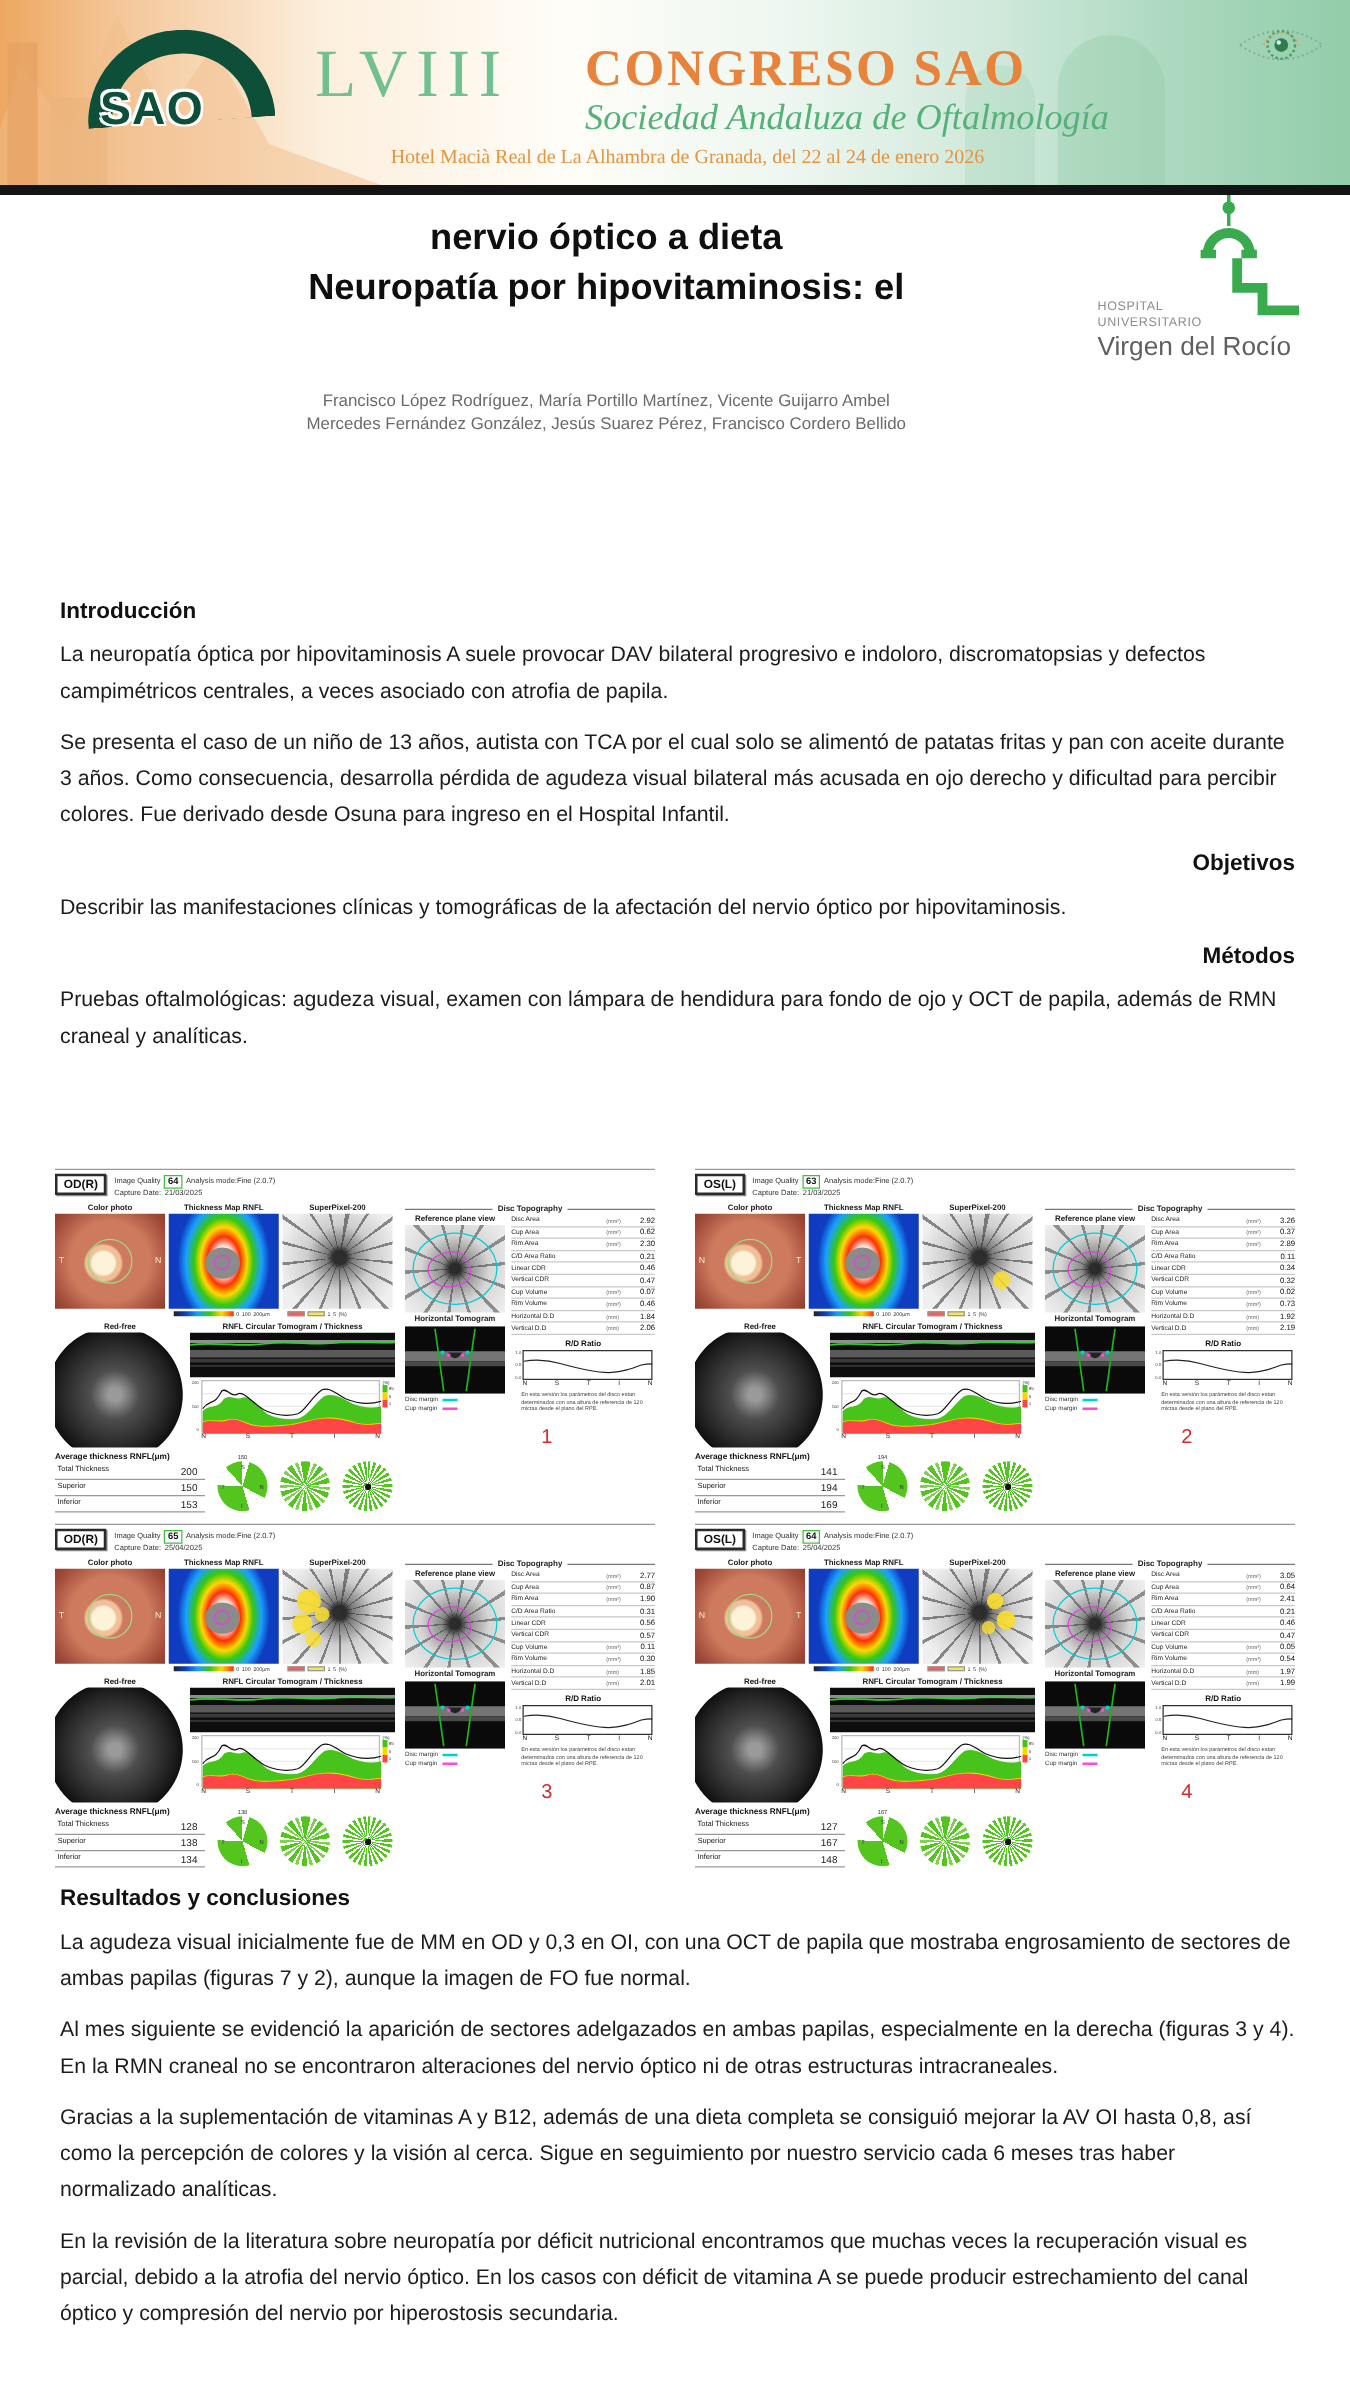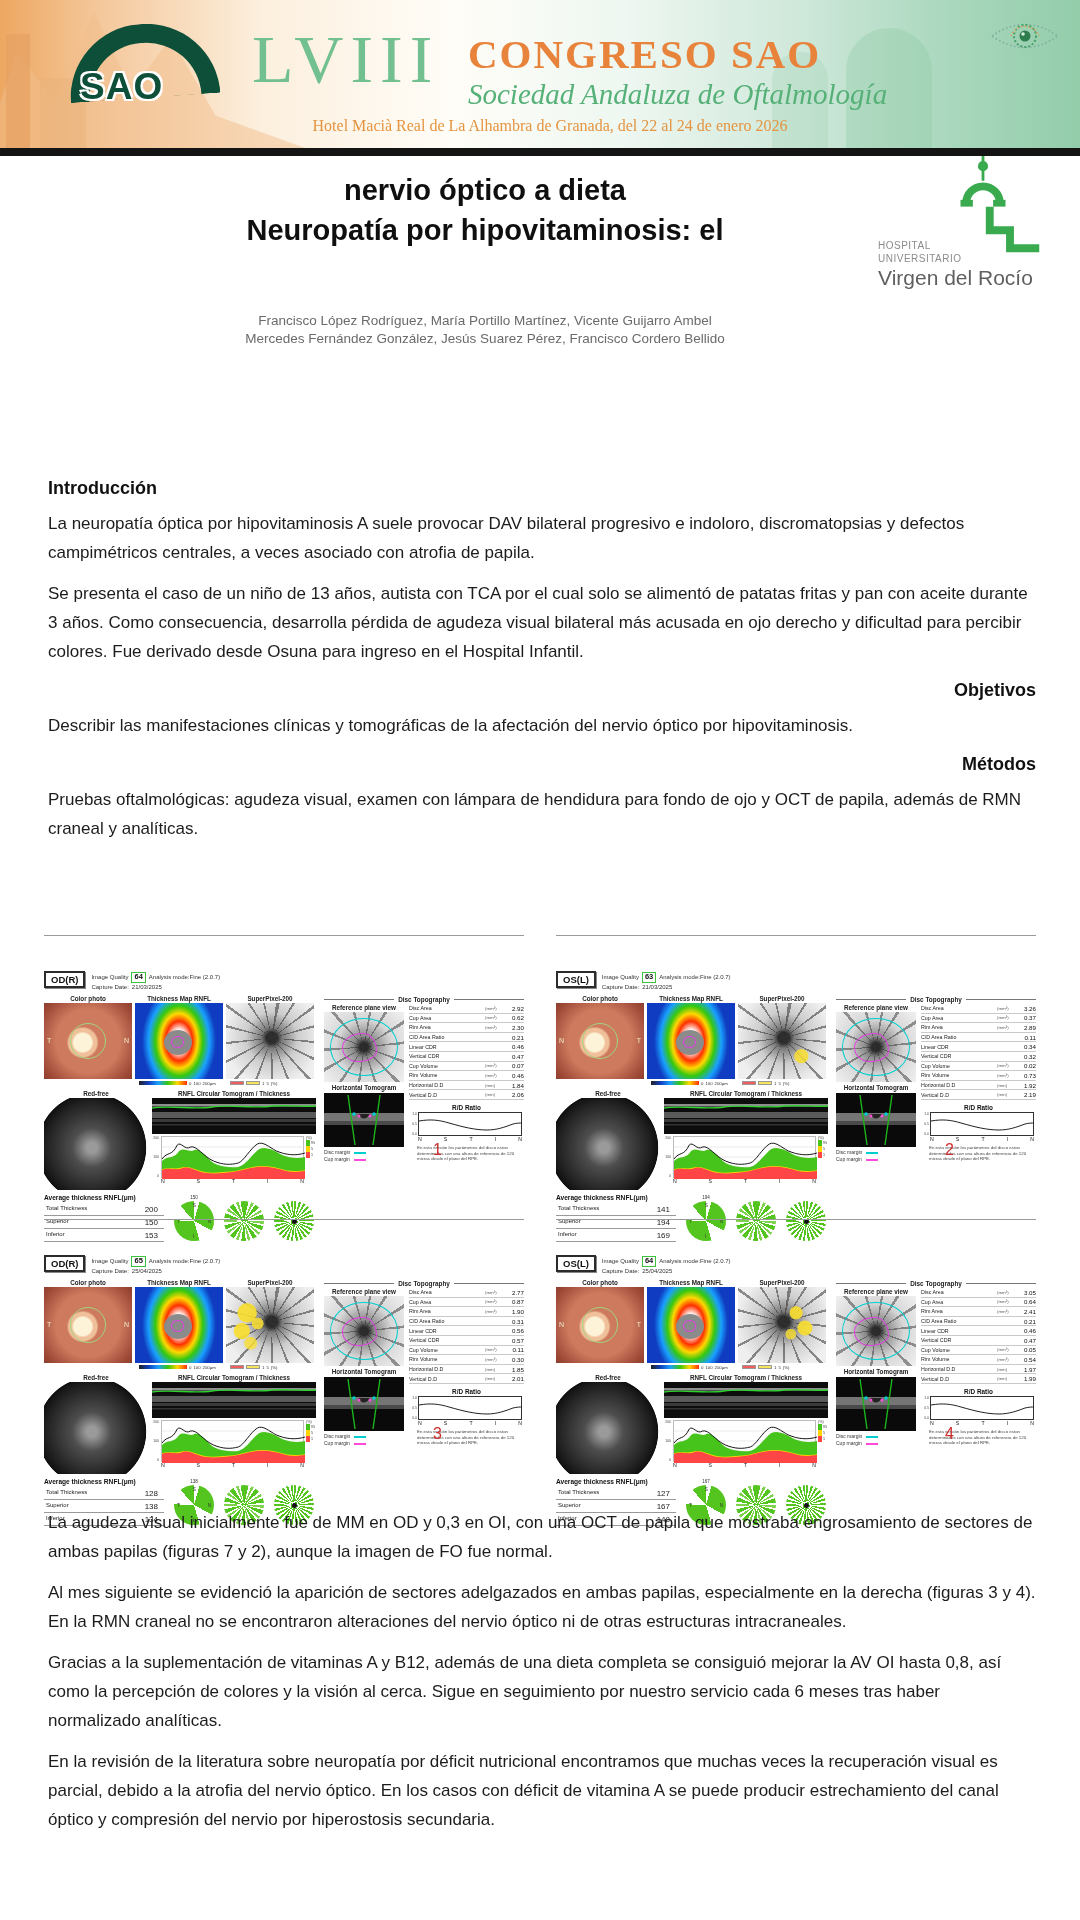--- a/index.html
+++ b/index.html
@@ -15,21 +15,21 @@
   .tower-a { position:absolute; left:6px; top:34px; width:24px; height:114px; background:#e5a163; opacity:.7; }
   .tower-b { position:absolute; left:40px; top:78px; width:46px; height:70px; background:#eab37c; opacity:.55; }
   .arch-a { position:absolute; right:148px; top:28px; width:86px; height:120px; background:rgba(135,198,160,.30); border-radius:43px 43px 0 0; }
   .arch-b { position:absolute; right:252px; top:52px; width:56px; height:96px; background:rgba(135,198,160,.20); border-radius:28px 28px 0 0; }
 
   .sao-logo { position:absolute; left:58px; top:14px; width:170px; height:110px; }
   .sao-arc { position:absolute; left:10px; top:10px; width:150px; height:74px; border:19px solid #0d4f38; border-bottom:none;
              border-radius:150px 150px 0 0; transform:rotate(-4deg); }
   .sao-text { position:absolute; left:22px; top:52px; font-weight:bold; font-size:37px; color:#0d4f38; letter-spacing:1px;
              text-shadow:-2px -2px 0 #fff,2px -2px 0 #fff,-2px 2px 0 #fff,2px 2px 0 #fff; }
-  .lviii { position:absolute; left:252px; top:18px; font-family:"Liberation Serif",serif; font-size:68px; line-height:82px;
+  .lviii { position:absolute; left:252px; top:18px; font-family:"Liberation Serif",serif; font-size:54px; line-height:82px;
            color:#72c08f; letter-spacing:7px; }
   .congreso { position:absolute; left:468px; top:30px; font-family:"Liberation Serif",serif; font-weight:bold;
               font-size:41px; color:#e8833c; letter-spacing:2px; }
   .sociedad { position:absolute; left:468px; top:78px; font-family:"Liberation Serif",serif; font-style:italic;
               font-size:29px; color:#56b178; }
   .venue { position:absolute; left:240px; top:117px; width:620px; text-align:center; font-family:"Liberation Serif",serif;
            font-size:16px; color:#e59440; }
   .eye-logo { position:absolute; right:18px; top:10px; }
 
   .black-bar { height:8px; background:#141414; }
@@ -48,21 +48,21 @@
   .zone1 { position:absolute; left:48px; top:478px; width:988px; }
   .zone-results { position:absolute; left:48px; top:1508px; width:988px; }
   h3.sec { font-size:18px; font-weight:bold; color:#111; margin:0 0 10px; }
   h3.sec.later { margin-top:14px;text-align:right; }
   p.sec { font-size:17px; line-height:29px; color:#1c1c1c; margin:0 0 12px; }
 
   
   .figs-grid { position:absolute; left:44px; top:935px; width:992px; display:grid;
                grid-template-columns:480px 480px; column-gap:32px; row-gap:32px; }
   .fig { position:relative; width:480px; height:252px; border-top:1px solid #9a9a9a; padding-top:3px; font-color:#222; }
-  .fig-head { display:flex; align-items:flex-start; gap:6px; height:24px;margin-top:32px; }
+  .fig-head { display:flex; align-items:flex-start; gap:6px; height:24px; }
   .eye-box { border:2px solid #2b2b2b; box-shadow:1px 1px 0 #888; font-weight:bold; font-size:9.5px; padding:1px 5px; color:#111; }
   .fig-meta { font-size:6px; color:#333; line-height:8.5px; padding-top:1px; }
   .fig-meta-row { display:flex; align-items:center; gap:3px; }
   .iq-box { border:1px solid #3cc23c; font-weight:bold; font-size:7.5px; padding:0 2px; color:#111; }
 
   .fig-cols { display:flex; gap:8px; }
   .fig-left { width:272px; }
   .fig-right { flex:1; }
 
   .prow { display:flex; gap:3px; }
@@ -1238,19 +1238,20 @@
                 <div class="note">En esta versión los parámetros del disco estan determinados con una altura de referencia de 120 micras desde el plano del RPE.</div>
               </div>
             </div>
           </div>
         </div>
         <div class="fig-num">4</div>
       </div>
     </div>
 
   <div class="zone-results">
+    <h3 class="sec">Resultados y conclusiones</h3>
     <p class="sec">La agudeza visual inicialmente fue de MM en OD y 0,3 en OI, con una OCT de papila que mostraba engrosamiento de sectores de ambas papilas (figuras 7 y 2), aunque la imagen de FO fue normal.</p>
     <p class="sec">Al mes siguiente se evidenció la aparición de sectores adelgazados en ambas papilas, especialmente en la derecha (figuras 3 y 4). En la RMN craneal no se encontraron alteraciones del nervio óptico ni de otras estructuras intracraneales.</p>
     <p class="sec">Gracias a la suplementación de vitaminas A y B12, además de una dieta completa se consiguió mejorar la AV OI hasta 0,8, así como la percepción de colores y la visión al cerca. Sigue en seguimiento por nuestro servicio cada 6 meses tras haber normalizado analíticas.</p>
     <p class="sec">En la revisión de la literatura sobre neuropatía por déficit nutricional encontramos que muchas veces la recuperación visual es parcial, debido a la atrofia del nervio óptico. En los casos con déficit de vitamina A se puede producir estrechamiento del canal óptico y compresión del nervio por hiperostosis secundaria.</p>
   </div>
 
 </div>
 
 </body></html>

